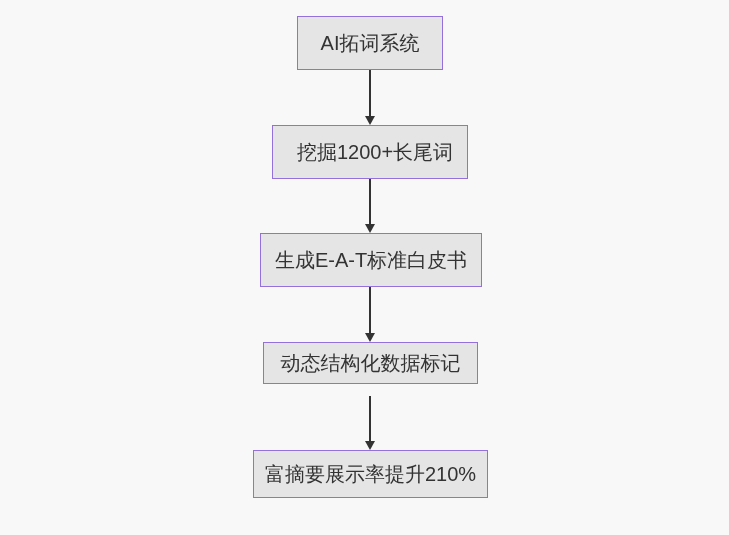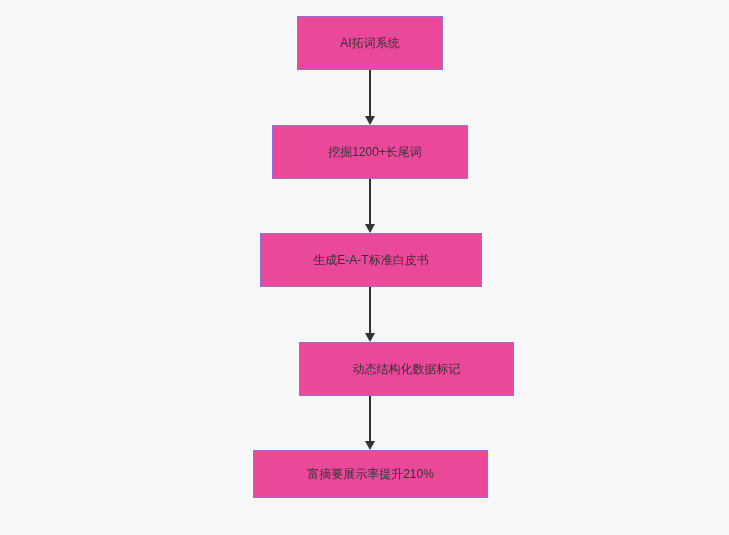--- a/index.html
+++ b/index.html
@@ -14,35 +14,35 @@
     background: #f8f8f8;
     font-family: "Liberation Sans", "DejaVu Sans", sans-serif;
   }
   .flowchart {
     position: absolute;
     inset: 0;
   }
   .node {
     position: absolute;
     box-sizing: border-box;
-    background: #ec4899;
+    background: #e5e5e5;
     border: 1.5px solid #9370DB;
     color: #333333;
-    font-size: 12px;
+    font-size: 20px;
     line-height: 1;
     display: flex;
     align-items: center;
     justify-content: center;
     text-align: center;
     white-space: nowrap;
   }
   #node-0 { left: 297px; top: 16px;  width: 146px; height: 54px; }
   #node-1 { left: 272px; top: 125px; width: 196px; height: 54px; padding-left: 10px; }
   #node-2 { left: 260px; top: 233px; width: 222px; height: 54px; }
-  #node-3 { left: 263px; top: 342px; width: 215px; height: 54px; margin-left: 36px; }
+  #node-3 { left: 263px; top: 342px; width: 215px; height: 42px; }
   #node-4 { left: 253px; top: 450px; width: 235px; height: 48px; }
 
   
   .edge {
     position: absolute;
     left: 369px;
     width: 2px;
     background: #333333;
   }
   .edge .arrowhead {

